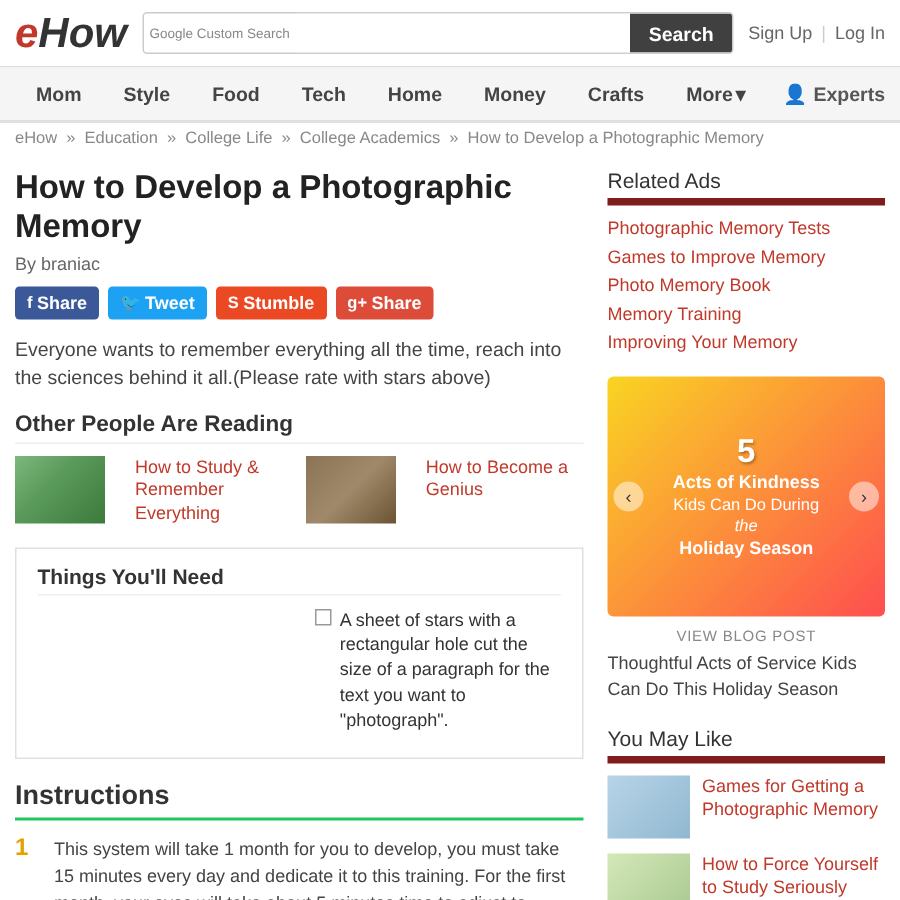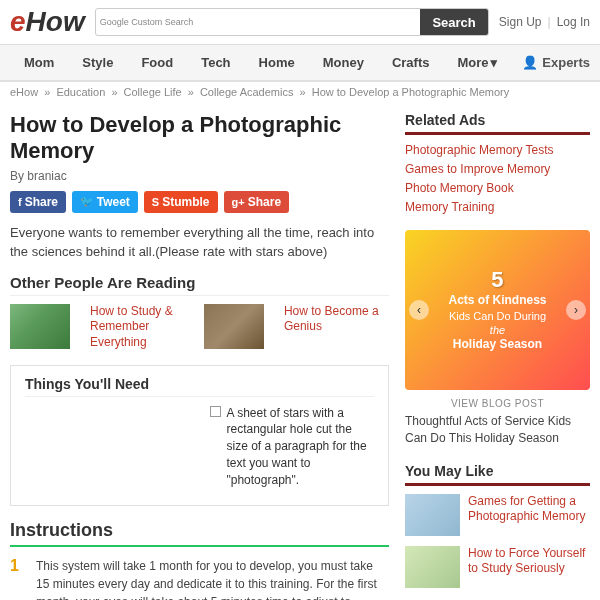--- a/index.html
+++ b/index.html
@@ -62,21 +62,21 @@
     .checkbox { width: 11px; height: 11px; border: 1px solid #999; flex-shrink: 0; margin-top: 1px; display: inline-block; }
 
     
     .instructions-header { font-size: 18px; font-weight: bold; color: #333; margin-bottom: 10px; border-bottom: 2px solid #22c55e; padding-bottom: 4px; }
     .instruction-item { display: flex; gap: 10px; margin-bottom: 12px; }
     .step-num { font-size: 16px; font-weight: bold; color: #e8a000; flex-shrink: 0; width: 16px; }
     .step-text { font-size: 12px; color: #444; line-height: 1.5; }
 
     
     .sidebar-section { margin-bottom: 16px; }
-    .sidebar-title { font-size: 14px; font-weight: bold; color: #333; margin-bottom: 8px; border-bottom: 3px solid #7f1d1d; padding-bottom: 4px; }
+    .sidebar-title { font-size: 14px; font-weight: normal; color: #333; margin-bottom: 8px; border-bottom: 5px solid #7f1d1d; padding-bottom: 4px; }
     .related-ad { font-size: 12px; color: #c0392b; margin-bottom: 5px; cursor: pointer; }
 
     
     .ad-banner { width: 185px; height: 160px; background: linear-gradient(135deg, #f9d423, #ff4e50); border-radius: 4px; display: flex; flex-direction: column; align-items: center; justify-content: center; position: relative; margin-bottom: 8px; overflow: hidden; }
     .ad-banner-inner { text-align: center; padding: 10px; }
     .view-blog { font-size: 10px; color: #888; text-align: center; margin-bottom: 4px; text-transform: uppercase; letter-spacing: 0.5px; }
     .ad-caption { font-size: 12px; color: #444; line-height: 1.4; margin-bottom: 12px; }
 
     
     .may-like-item { display: flex; gap: 8px; margin-bottom: 10px; align-items: flex-start; }
@@ -194,20 +194,21 @@
   </div>
 
   <div id="sidebar">
 
     <div class="sidebar-section">
       <div class="sidebar-title">Related Ads</div>
       <div class="related-ad">Photographic Memory Tests</div>
       <div class="related-ad">Games to Improve Memory</div>
       <div class="related-ad">Photo Memory Book</div>
       <div class="related-ad">Memory Training</div>
+      <div class="related-ad">Improving Your Memory</div>
     </div>
 
     <div class="sidebar-section">
       <div style="position:relative;">
         <div class="ad-banner">
           <div class="ad-banner-inner">
             <div style="font-size:22px;font-weight:bold;color:#fff;text-shadow:1px 1px 2px rgba(0,0,0,0.3);">5</div>
             <div style="font-size:12px;font-weight:bold;color:#fff;line-height:1.3;">Acts of Kindness</div>
             <div style="font-size:11px;color:#fff;line-height:1.3;">Kids Can Do During</div>
             <div style="font-size:11px;color:#fff;font-style:italic;line-height:1.3;">the</div>

